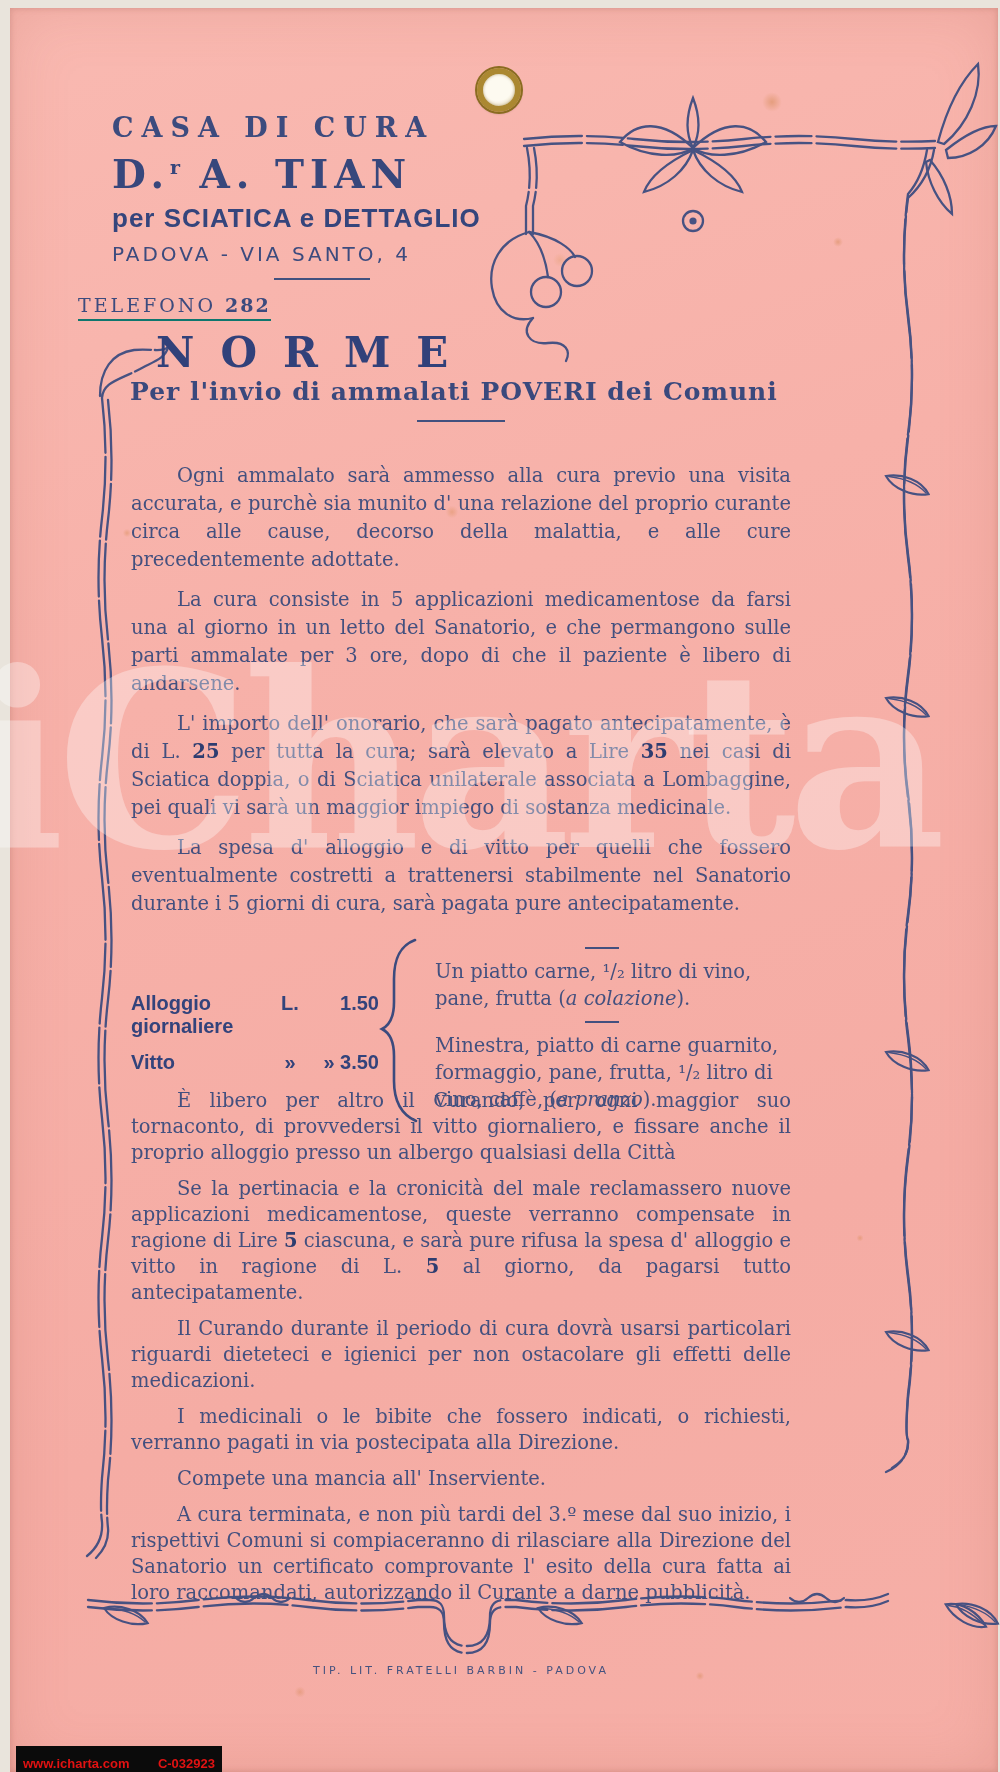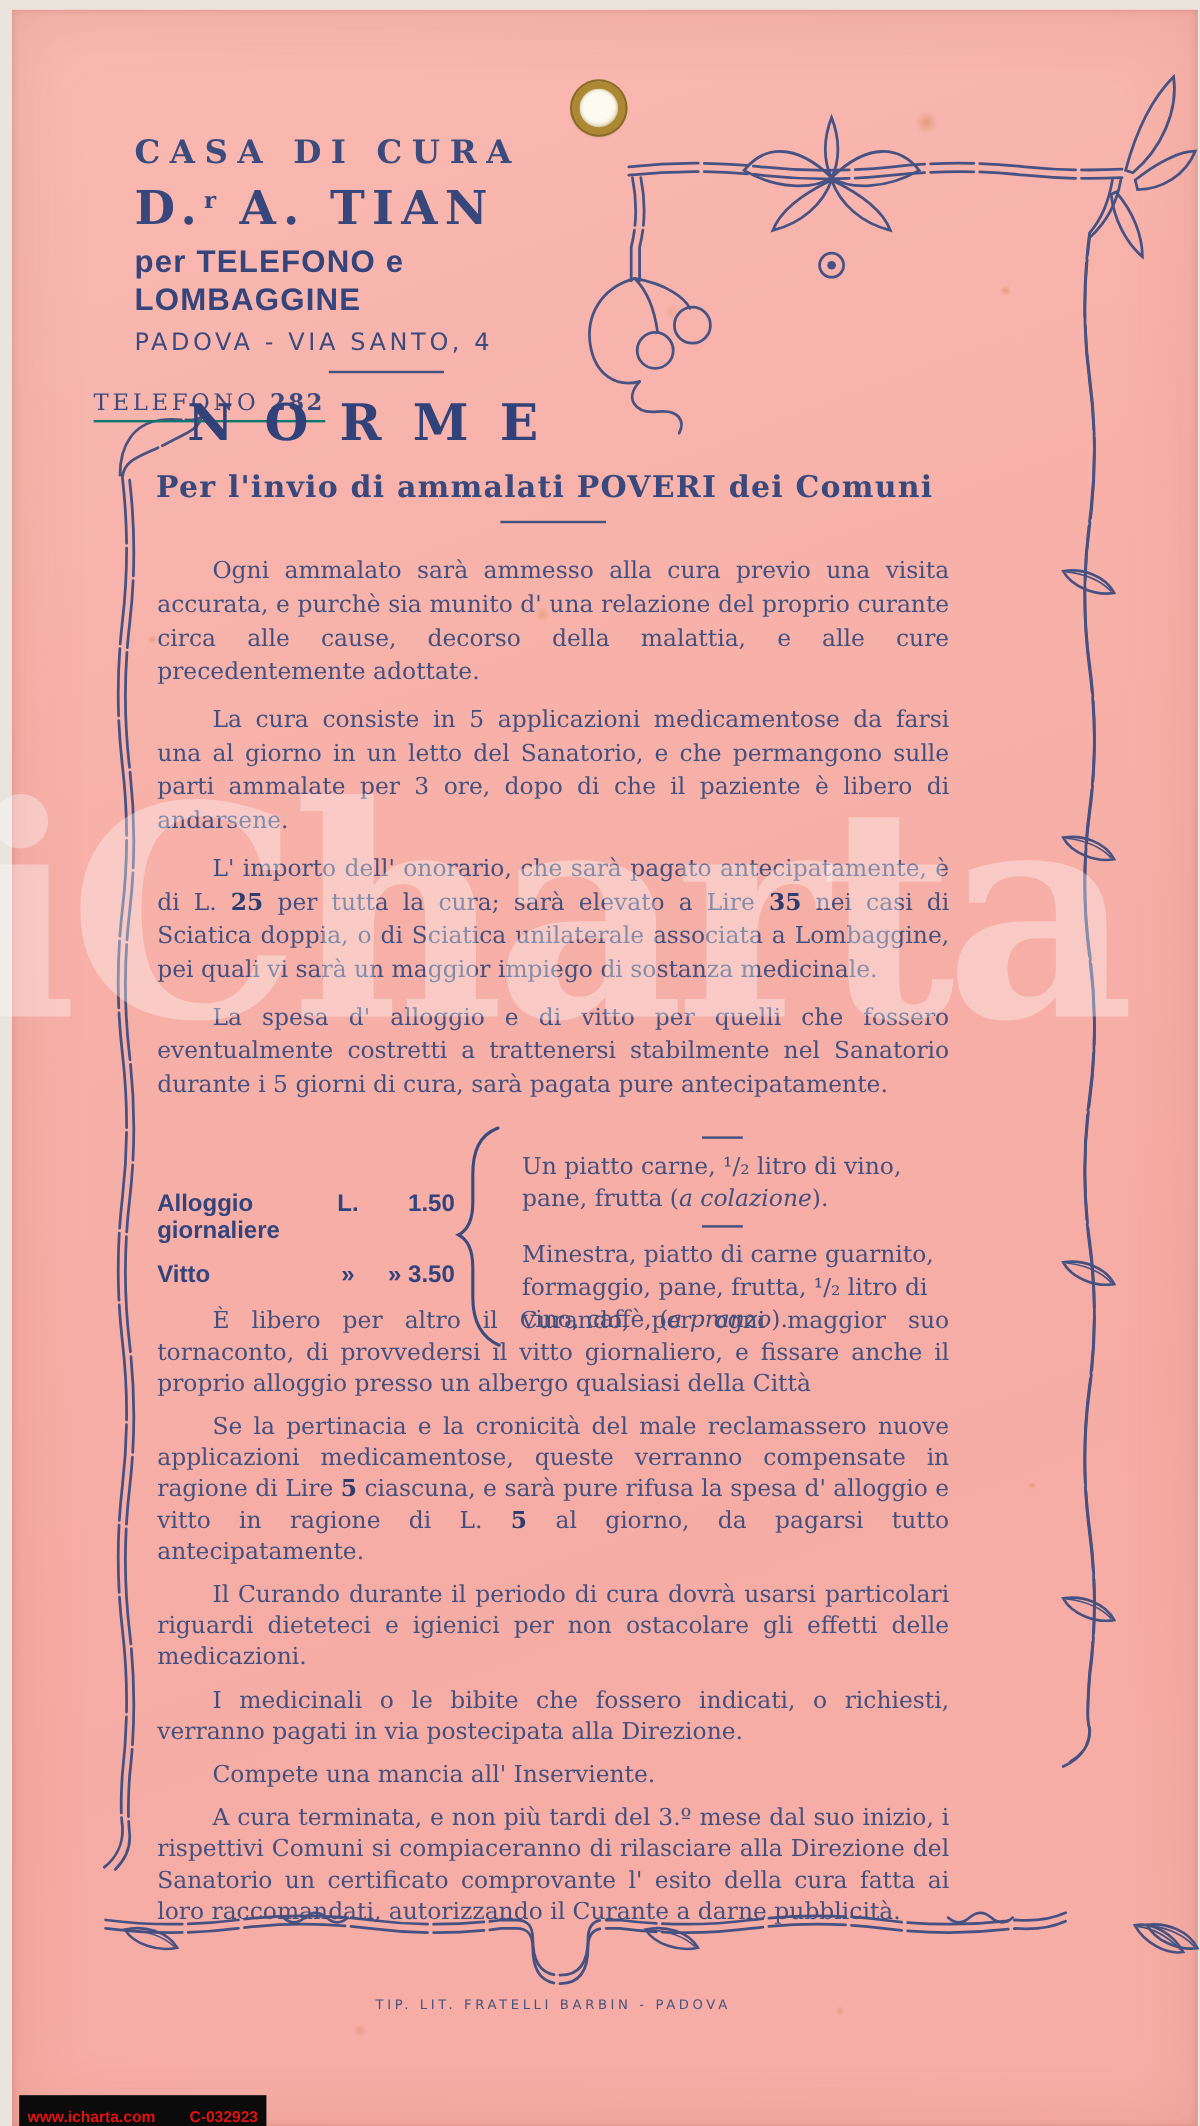--- a/index.html
+++ b/index.html
@@ -38,21 +38,21 @@
   .lh-doctor sup{font-size:19px;letter-spacing:0;}
   .lh-spec{font-family:"Liberation Sans", sans-serif;font-weight:bold;font-size:26px;letter-spacing:1px;margin-top:6px;color:#35457c;}
   .lh-addr{font-family:"DejaVu Sans", sans-serif;font-size:20px;letter-spacing:3px;margin-top:8px;}
   .lh-div{width:96px;border-top:2px solid #42517f;margin:12px auto 14px;}
   .lh-phone{display:inline-block;font-size:19px;letter-spacing:3px;border-bottom:2px solid #0f766e;padding-bottom:3px;transform:translateX(-34px);}
   .lh-phone b{letter-spacing:2px;}
 
   
   .title-block{position:absolute;left:130px;top:328px;width:662px;text-align:left;z-index:2;color:#31417a;}
   .title-main{font-size:42px;font-weight:bold;letter-spacing:26px;text-indent:26px;}
-  .title-sub{font-size:25px;font-weight:bold;letter-spacing:1px;margin-top:14px;color:#3a497d;}
+  .title-sub{font-size:25px;font-weight:bold;letter-spacing:1px;color:#3a497d;}
   .title-div{width:88px;border-top:2px solid #42517f;margin:14px auto 0;}
 
   
   .text-block{position:absolute;left:131px;width:660px;z-index:2;color:#43507f;text-align:justify;}
   .tb1{top:462px;font-size:19.5px;line-height:28px;}
   .tb2{top:1088px;font-size:19.5px;line-height:26px;}
   .text-block p{margin:0 0 12px;text-indent:46px;}
   .tb2 p{margin-bottom:10px;}
   .text-block b{color:#2e3d70;}
 
@@ -157,21 +157,21 @@
       <use href="#zig" transform="translate(236,1598)"></use>
       <use href="#zig" transform="translate(790,1598)"></use>
     </g>
   </svg>
 
   <div class="eyelet"></div>
 
   <div class="letterhead">
     <div class="lh-casa">CASA DI CURA</div>
     <div class="lh-doctor"><span>D.</span><sup>r</sup> <span>A. TIAN</span></div>
-    <div class="lh-spec">per TELEFONO e LOMBAGGINE</div>
+    <div class="lh-spec">per SCIATICA e DETTAGLIO</div>
     <div class="lh-addr">PADOVA - VIA SANTO, 4</div>
     <div class="lh-div"></div>
     <div class="lh-phone"><span>TELEFONO</span> <b>282</b></div>
   </div>
 
   <div class="title-block">
     <div class="title-main">NORME</div>
     <div class="title-sub">Per l'invio di ammalati POVERI dei Comuni</div>
     <div class="title-div"></div>
   </div>

